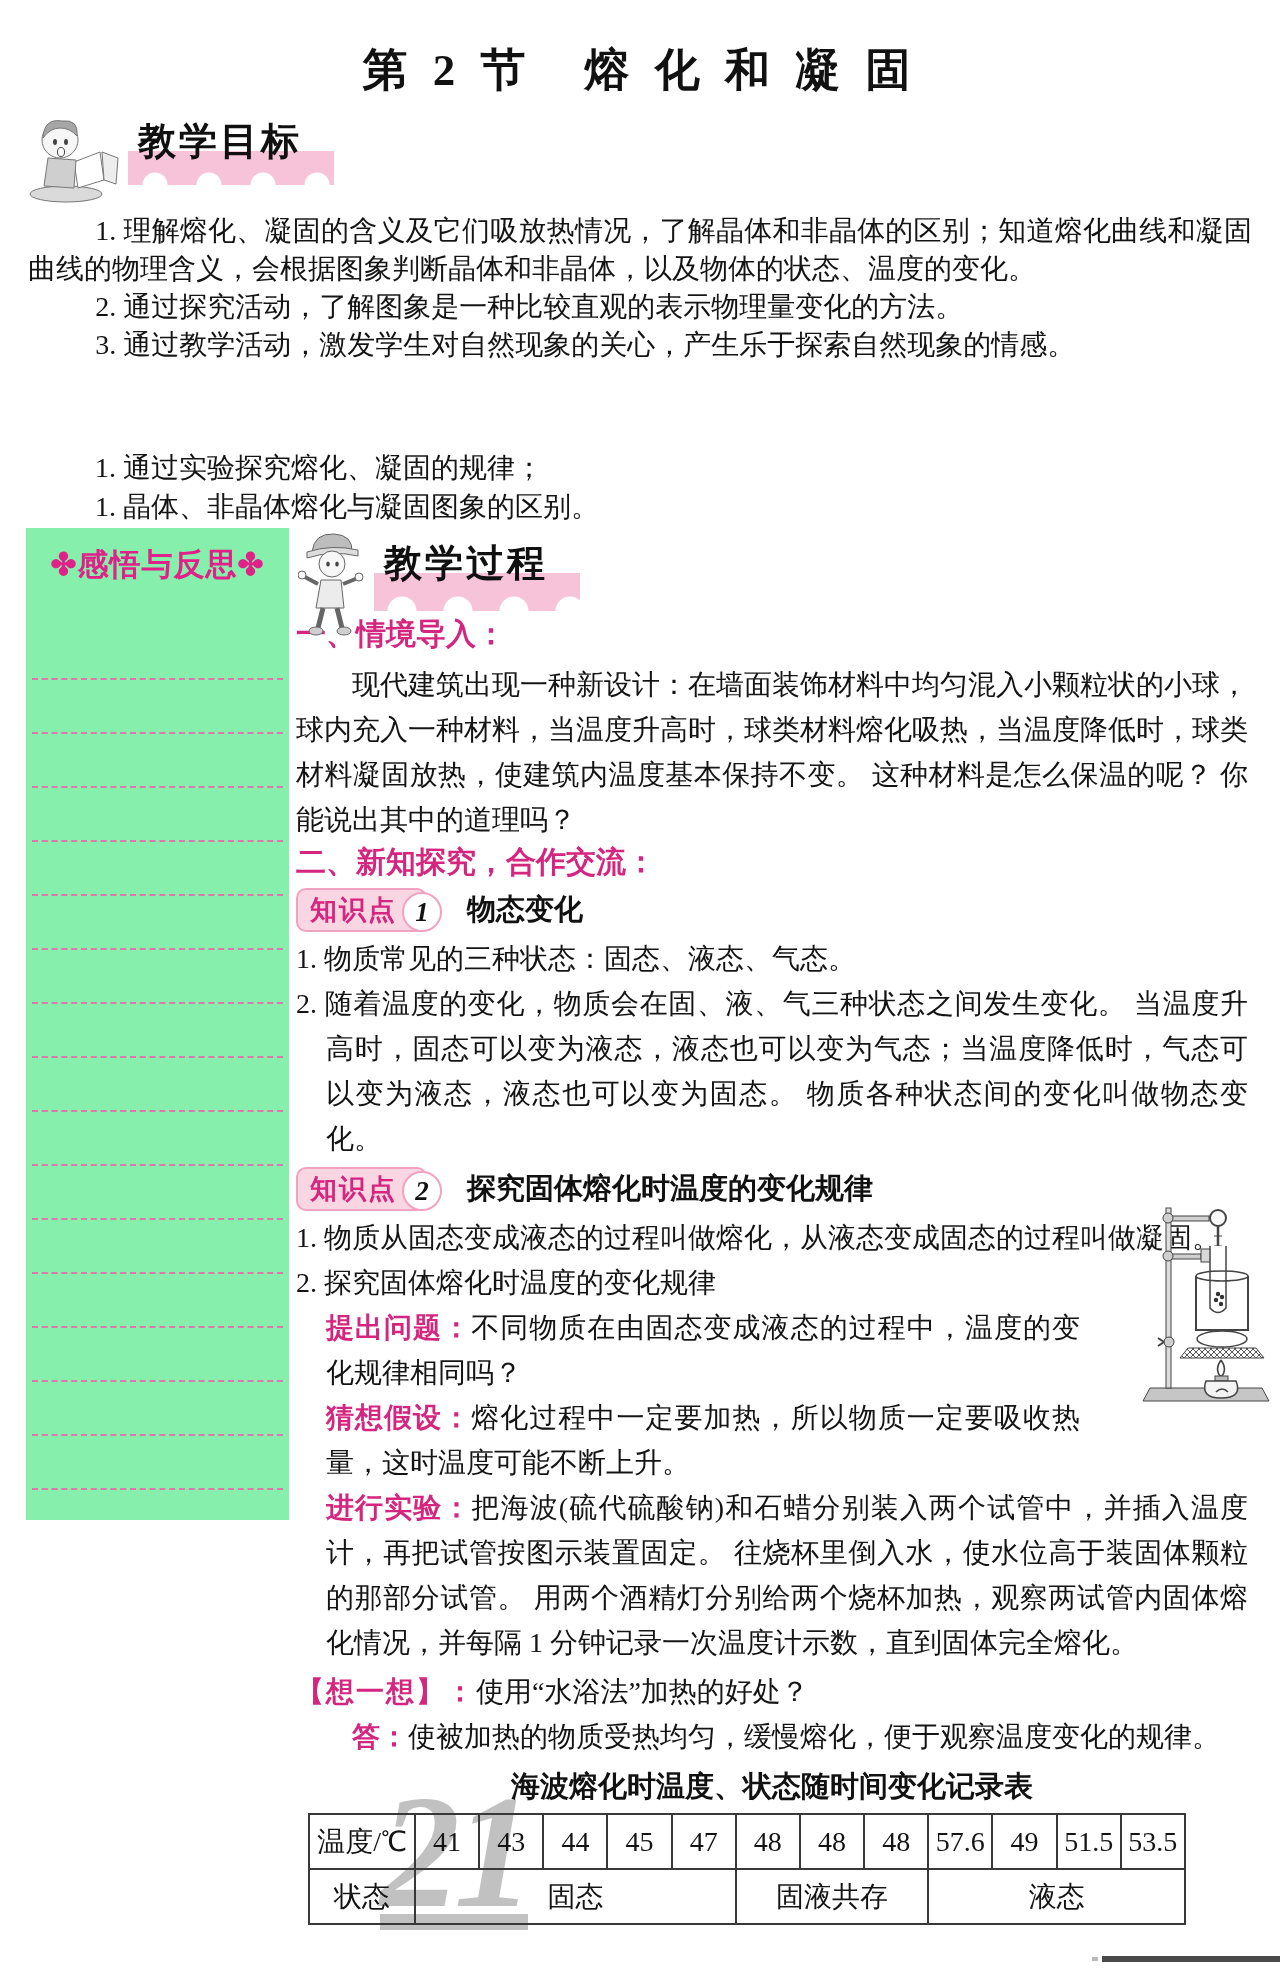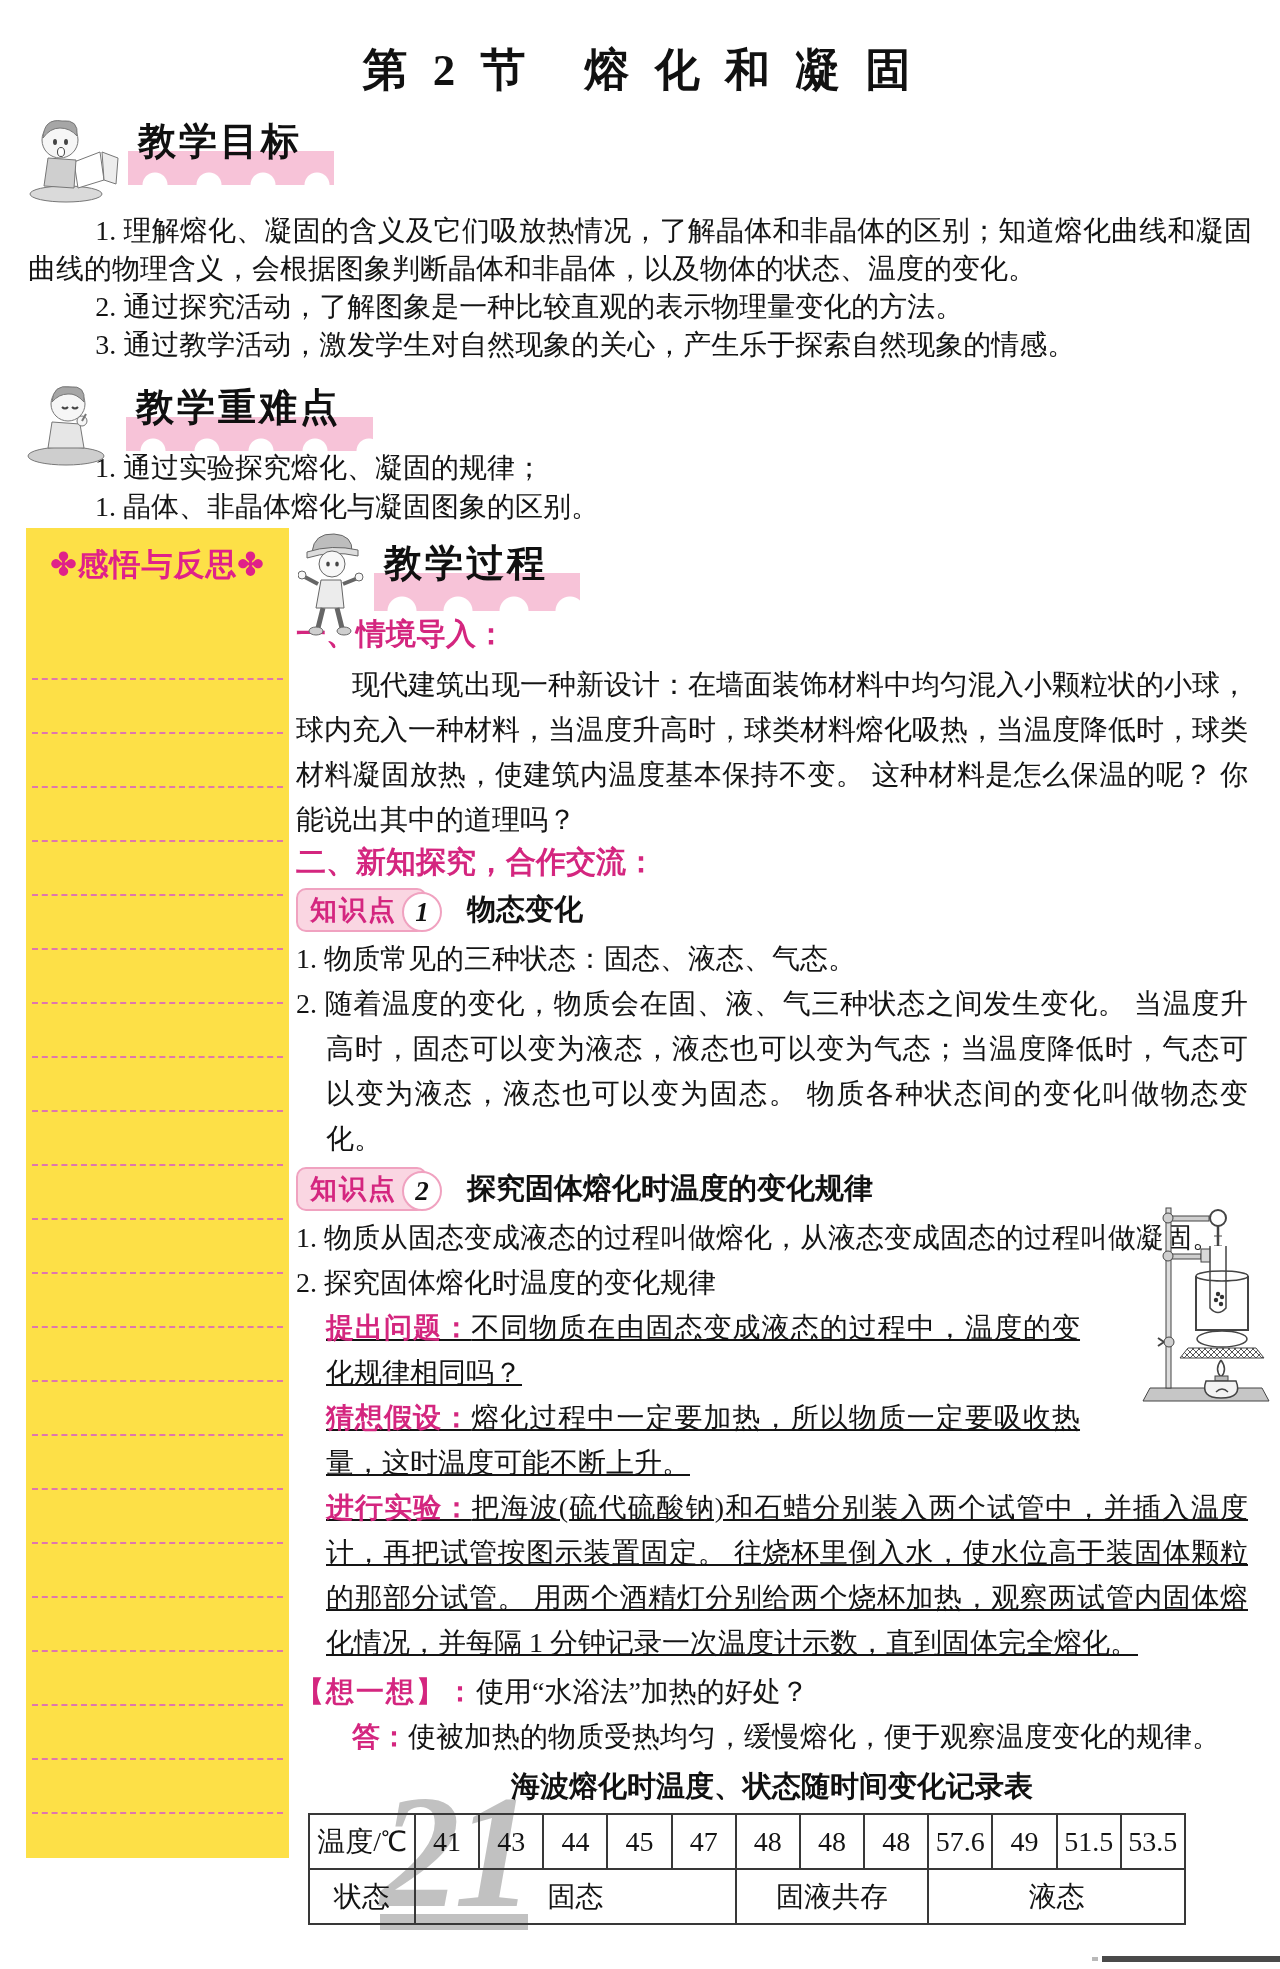--- a/index.html
+++ b/index.html
@@ -25,22 +25,22 @@
          font-weight:700;font-size:38px;color:#101010;letter-spacing:3px;}
 
   
   .goals{position:absolute;left:28px;top:212px;width:1224px;font-size:28px;line-height:38px;
          text-align:justify;}
   .goals p{margin:0;text-indent:2.4em;}
   .kp-items{position:absolute;left:95px;top:448px;width:1100px;font-size:28px;line-height:39px;}
   .kp-items p{margin:0;}
 
   
-  .sidebar{position:absolute;left:26px;top:528px;width:263px;height:1330px;
-           background:#fde047;overflow:hidden;}
+  .sidebar{position:absolute;left:26px;top:528px;width:263px;height:992px;
+           background:#86efac;overflow:hidden;}
   .sidebar-head{margin-top:16px;text-align:center;font-family:"Liberation Sans",sans-serif;
                 font-weight:700;font-size:31px;color:#e02189;letter-spacing:1px;}
   .rules{margin-top:40px;}
   .rule{height:52px;border-bottom:2px dashed #df76ac;margin:0 6px;}
 
   
   .main{position:absolute;left:296px;top:530px;width:952px;z-index:1;}
   .proc-header{position:relative;height:84px;}
   .proc-header .sec-icon{position:absolute;left:2px;top:-2px;}
   .proc-header .hwrap{position:absolute;left:70px;top:2px;}
@@ -56,21 +56,21 @@
             padding:0 28px 0 12px;}
   .kp-badge-label{font-family:"Liberation Sans",sans-serif;font-weight:700;
                   font-size:27px;color:#d4267f;letter-spacing:2px;}
   .kp-num{position:absolute;right:-17px;top:2px;width:36px;height:36px;border-radius:50%;
           background:#fff;border:2px solid #f0a2c0;display:flex;align-items:center;
           justify-content:center;font-family:"Liberation Serif",serif;
           font-style:italic;font-weight:700;font-size:27px;color:#111;}
   .kp-title{margin-left:40px;font-family:"Liberation Sans",sans-serif;font-weight:700;
             font-size:29px;color:#111;}
   .lab{font-family:"Liberation Sans",sans-serif;font-weight:700;color:#d4267f;}
-  .sub{padding-left:30px;margin:0;text-decoration:underline;}
+  .sub{padding-left:30px;margin:0;}
   .narrow{margin-right:168px;}
   .think{margin-top:4px;font-size:28px;line-height:45px;}
   .think .lab{font-family:"Liberation Serif",serif;font-weight:700;letter-spacing:2px;}
   .answer{padding-left:56px;font-size:28px;line-height:45px;margin:0;}
 
   
   .tbl-caption{margin:8px 0 6px 0;text-align:center;font-family:"Liberation Sans",sans-serif;
                font-weight:700;font-size:29px;color:#111;}
   table.rec{border-collapse:collapse;margin-left:12px;width:878px;table-layout:fixed;
             background:transparent;position:relative;z-index:1;}
@@ -119,38 +119,20 @@
       <span class="htext">教学目标</span>
     </div>
   </div>
 
   <div class="goals">
     <p>1. 理解熔化、凝固的含义及它们吸放热情况，了解晶体和非晶体的区别；知道熔化曲线和凝固曲线的物理含义，会根据图象判断晶体和非晶体，以及物体的状态、温度的变化。</p>
     <p>2. 通过探究活动，了解图象是一种比较直观的表示物理量变化的方法。</p>
     <p>3. 通过教学活动，激发学生对自然现象的关心，产生乐于探索自然现象的情感。</p>
   </div>
 
-  <div class="sec" style="left:22px;top:376px;">
-    <span class="sec-icon">
-      <svg width="96" height="90" viewBox="0 0 96 90">
-        <ellipse cx="44" cy="80" rx="38" ry="9" fill="#cecece" stroke="#777"></ellipse>
-        <path d="M30 46 L26 72 L62 72 L58 48 Z" fill="#e6e6e6" stroke="#777"></path>
-        <circle cx="46" cy="28" r="17" fill="#f6f6f6" stroke="#777"></circle>
-        <path d="M30 26 Q31 8 48 11 Q64 9 62 26 Q54 17 46 18 Q37 18 30 26" fill="#a6a6a6" stroke="#777"></path>
-        <path d="M40 31 q3 3 6 0" stroke="#444" fill="none" stroke-width="2"></path>
-        <path d="M50 31 q3 3 6 0" stroke="#444" fill="none" stroke-width="2"></path>
-        <circle cx="60" cy="45" r="5" fill="#f6f6f6" stroke="#777"></circle>
-        <path d="M60 45 L64 38" stroke="#777" fill="none" stroke-width="2"></path>
-      </svg>
-    </span>
-    <div class="hwrap">
-      <div class="scallop"></div>
-      <span class="htext">教学重难点</span>
-    </div>
-  </div>
 
   <div class="kp-items">
     <p>1.  通过实验探究熔化、凝固的规律；</p>
     <p>1.  晶体、非晶体熔化与凝固图象的区别。</p>
   </div>
 
   <div class="sidebar">
     <div class="sidebar-head">✤感悟与反思✤</div>
     <div class="rules">
       <div class="rule"></div>

